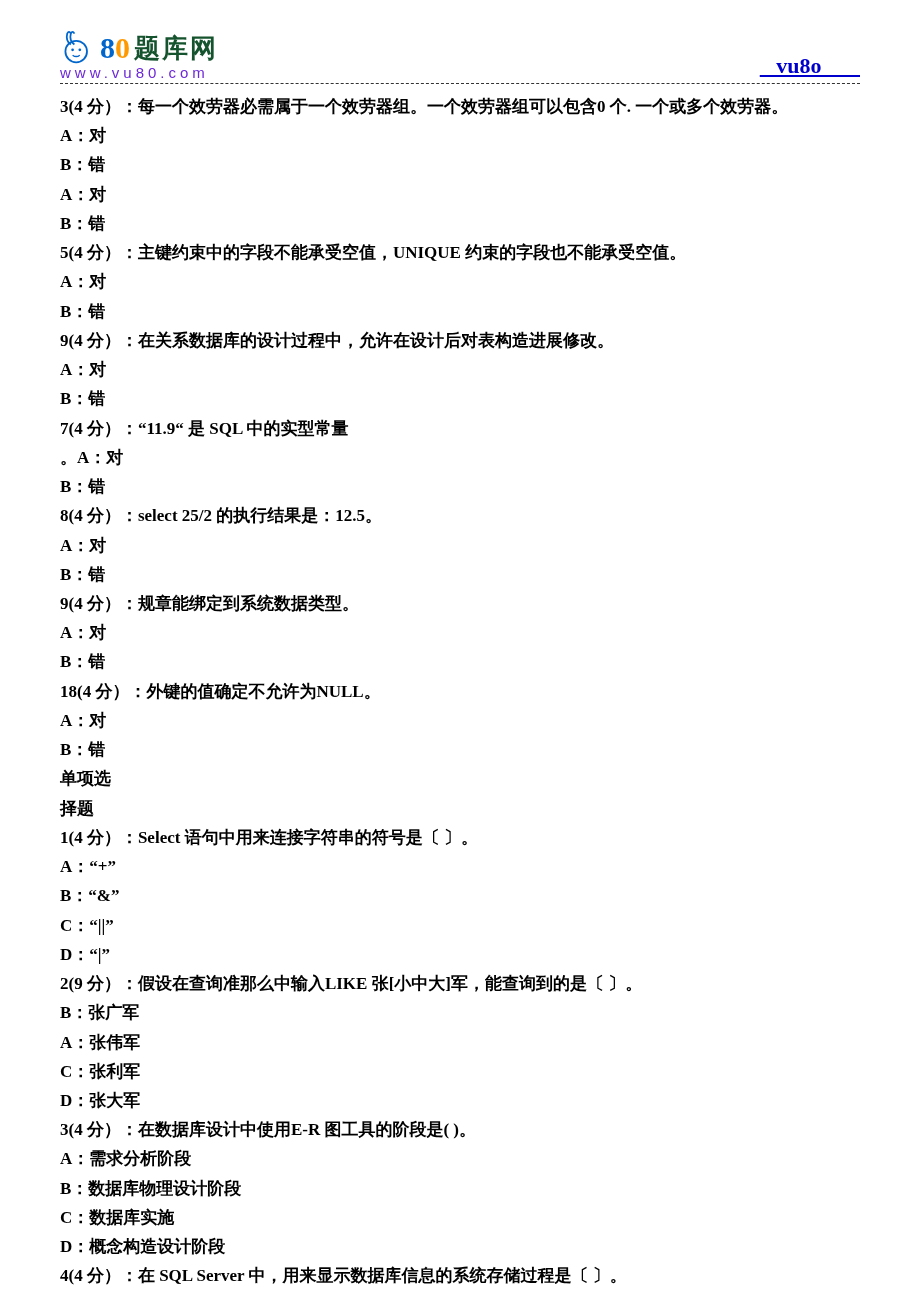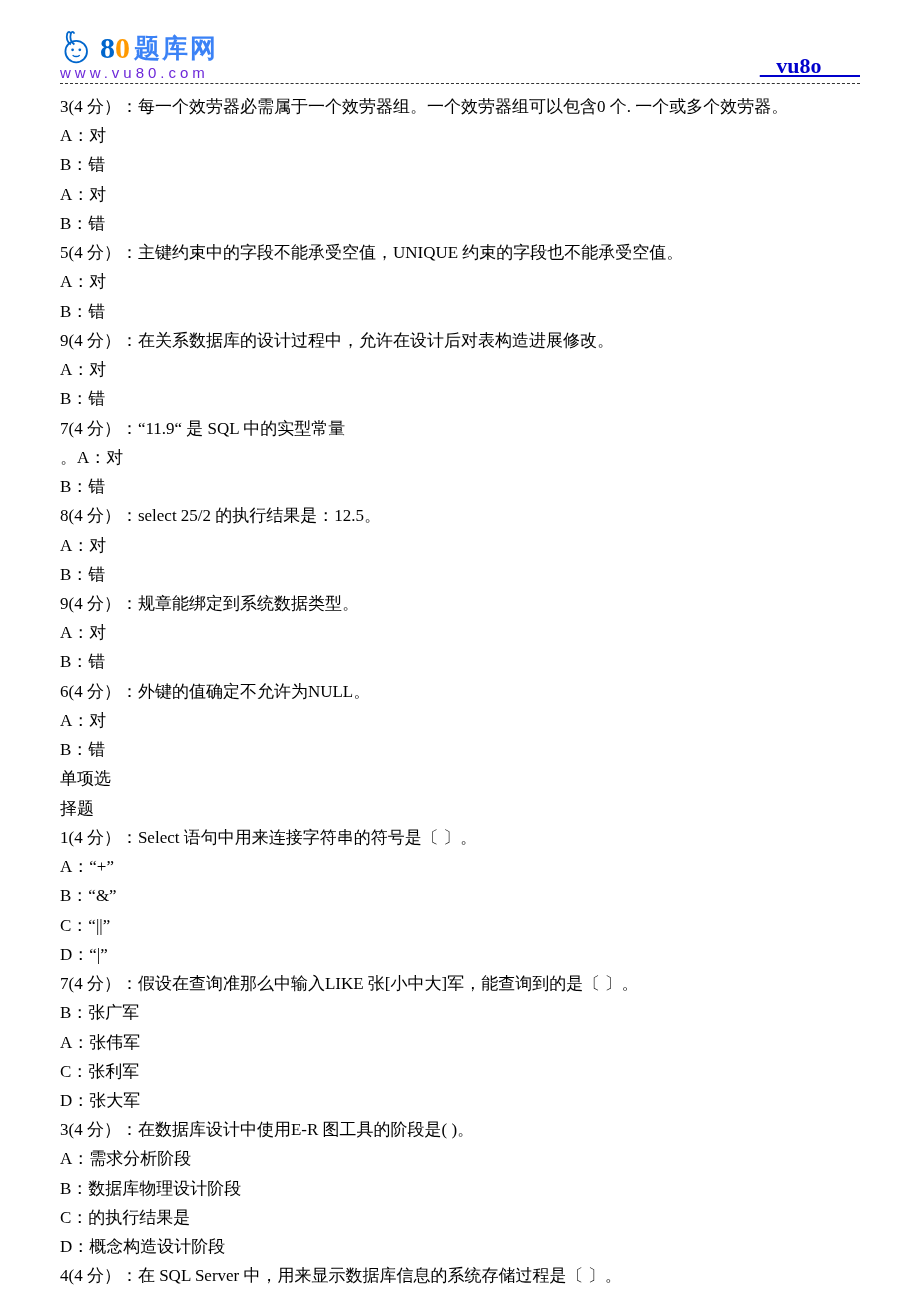--- a/index.html
+++ b/index.html
@@ -32,21 +32,21 @@
     width: 36px;
     height: 36px;
   }
   .logo-text-main {
     display: flex;
     align-items: center;
     font-weight: bold;
   }
   .logo-8 { color: #0066cc; font-size: 30px; font-weight: bold; }
   .logo-0 { color: #ff9900; font-size: 30px; font-weight: bold; }
-  .logo-cn { color: #3b82f6; font-size: 26px; font-weight: bold; letter-spacing: 2px; margin-left: 4px;}
+  .logo-cn { color: #14532d; font-size: 26px; font-weight: bold; letter-spacing: 2px; margin-left: 4px;}
   .logo-url {
     color: #6d28d9;
     font-size: 15px;
     letter-spacing: 4px;
     font-family: Arial, sans-serif;
     margin-top: -2px;
   }
   .header-link {
     color: #0000cc;
     text-decoration: underline;
@@ -60,20 +60,21 @@
     border-top: 1px dashed #333;
     margin: 2px 0 8px 0;
   }
   .content {
     font-size: 17px;
     line-height: 1.72;
     color: #000;
   }
   .content p {
     margin: 0;
+    font-weight: bold;
   }
 </style>
 </head>
 <body>
 
 <div class="page">
 
   <div class="header-row">
     <div class="logo">
       <div class="logo-top">
@@ -111,36 +112,36 @@
       <p>B：错</p>
       <p>7(4 分）：“11.9“ 是 SQL 中的实型常量</p>
       <p>。A：对</p>
       <p>B：错</p>
       <p>8(4 分）：select 25/2 的执行结果是：12.5。</p>
       <p>A：对</p>
       <p>B：错</p>
       <p>9(4 分）：规章能绑定到系统数据类型。</p>
       <p>A：对</p>
       <p>B：错</p>
-      <p>6(4 分）：外键的值确定不允许为NULL。</p>
+      <p>18(4 分）：外键的值确定不允许为NULL。</p>
       <p>A：对</p>
       <p>B：错</p>
       <p>单项选</p>
       <p>择题</p>
       <p>1(4 分）：Select 语句中用来连接字符串的符号是〔    〕。</p>
       <p>A：“+”</p>
       <p>B：“&amp;”</p>
       <p>C：“||”</p>
       <p>D：“|”</p>
-      <p>7(4 分）：假设在查询准那么中输入LIKE 张[小中大]军，能查询到的是〔     〕。</p>
+      <p>2(9 分）：假设在查询准那么中输入LIKE 张[小中大]军，能查询到的是〔     〕。</p>
       <p>B：张广军</p>
       <p>A：张伟军</p>
       <p>C：张利军</p>
       <p>D：张大军</p>
       <p>3(4 分）：在数据库设计中使用E-R 图工具的阶段是(       )。</p>
       <p>A：需求分析阶段</p>
       <p>B：数据库物理设计阶段</p>
-      <p>C：的执行结果是</p>
+      <p>C：数据库实施</p>
       <p>D：概念构造设计阶段</p>
       <p>4(4 分）：在 SQL Server 中，用来显示数据库信息的系统存储过程是〔      〕。</p>
     </div>
 
 </div>
 
 </body></html>

